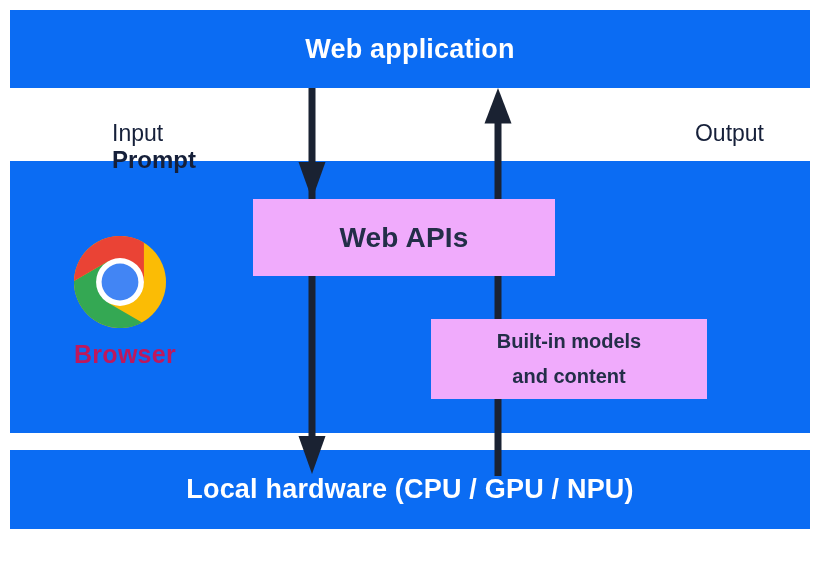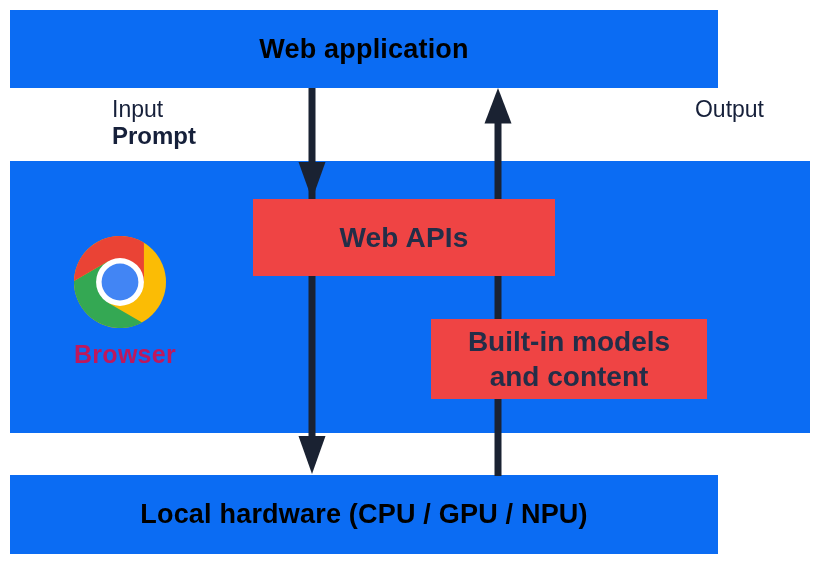--- a/index.html
+++ b/index.html
@@ -1,43 +1,43 @@
 <!DOCTYPE html>
 <html><head>
 <meta charset="utf-8">
 <style>
   html,body{margin:0;padding:0;background:#ffffff;}
   .stage{
     position:relative;width:820px;height:566px;background:#ffffff;overflow:hidden;
     font-family:"Liberation Sans","DejaVu Sans",sans-serif;
   }
   .bar{
-    position:absolute;left:10px;width:708px;background:#0b6cf3;
+    position:absolute;left:10px;width:800px;background:#0b6cf3;
     display:flex;align-items:center;justify-content:center;
-    color:#000000;font-weight:bold;font-size:27px;letter-spacing:0.2px;
+    color:#ffffff;font-weight:bold;font-size:27px;letter-spacing:0.2px;
   }
   .bar-top{top:10px;height:78px;}
-  .bar-bottom{top:475px;height:79px;}
+  .bar-bottom{top:450px;height:79px;}
   .mid-panel{
     position:absolute;left:10px;top:161px;width:800px;height:272px;
     background:#0b6cf3;z-index:1;
   }
   .io{position:absolute;top:96px;color:#16203a;z-index:2;}
   .io-left{left:112px;text-align:left;}
   .io-right{right:56px;text-align:right;}
-  .io-title{font-size:23px;line-height:26px;font-weight:normal;}
+  .io-title{font-size:23px;line-height:26px;font-weight:normal;margin-top:24px;}
   .io-value{font-size:24px;line-height:27px;font-weight:bold;}
   .arrows{position:absolute;left:0;top:0;z-index:2;}
   .ybox{
-    position:absolute;background:#ef4444;z-index:3;
+    position:absolute;background:#f0abfc;z-index:3;
     display:flex;flex-direction:column;align-items:center;justify-content:center;
     color:#232e48;font-weight:bold;text-align:center;
   }
   .ybox-webapis{left:253px;top:199px;width:302px;height:77px;font-size:28px;letter-spacing:0.2px;}
-  .ybox-builtin{left:431px;top:319px;width:276px;height:80px;font-size:28px;line-height:35px;}
+  .ybox-builtin{left:431px;top:319px;width:276px;height:80px;font-size:20px;line-height:35px;}
   .chrome-logo{position:absolute;left:74px;top:236px;width:92px;height:92px;z-index:3;}
   .browser-label{
     position:absolute;left:45px;top:341px;width:160px;z-index:3;
     text-align:center;color:#be185d;font-weight:bold;font-size:25px;line-height:26px;letter-spacing:0.3px;
   }
 </style>
 </head>
 <body>
 
 <div class="stage">

